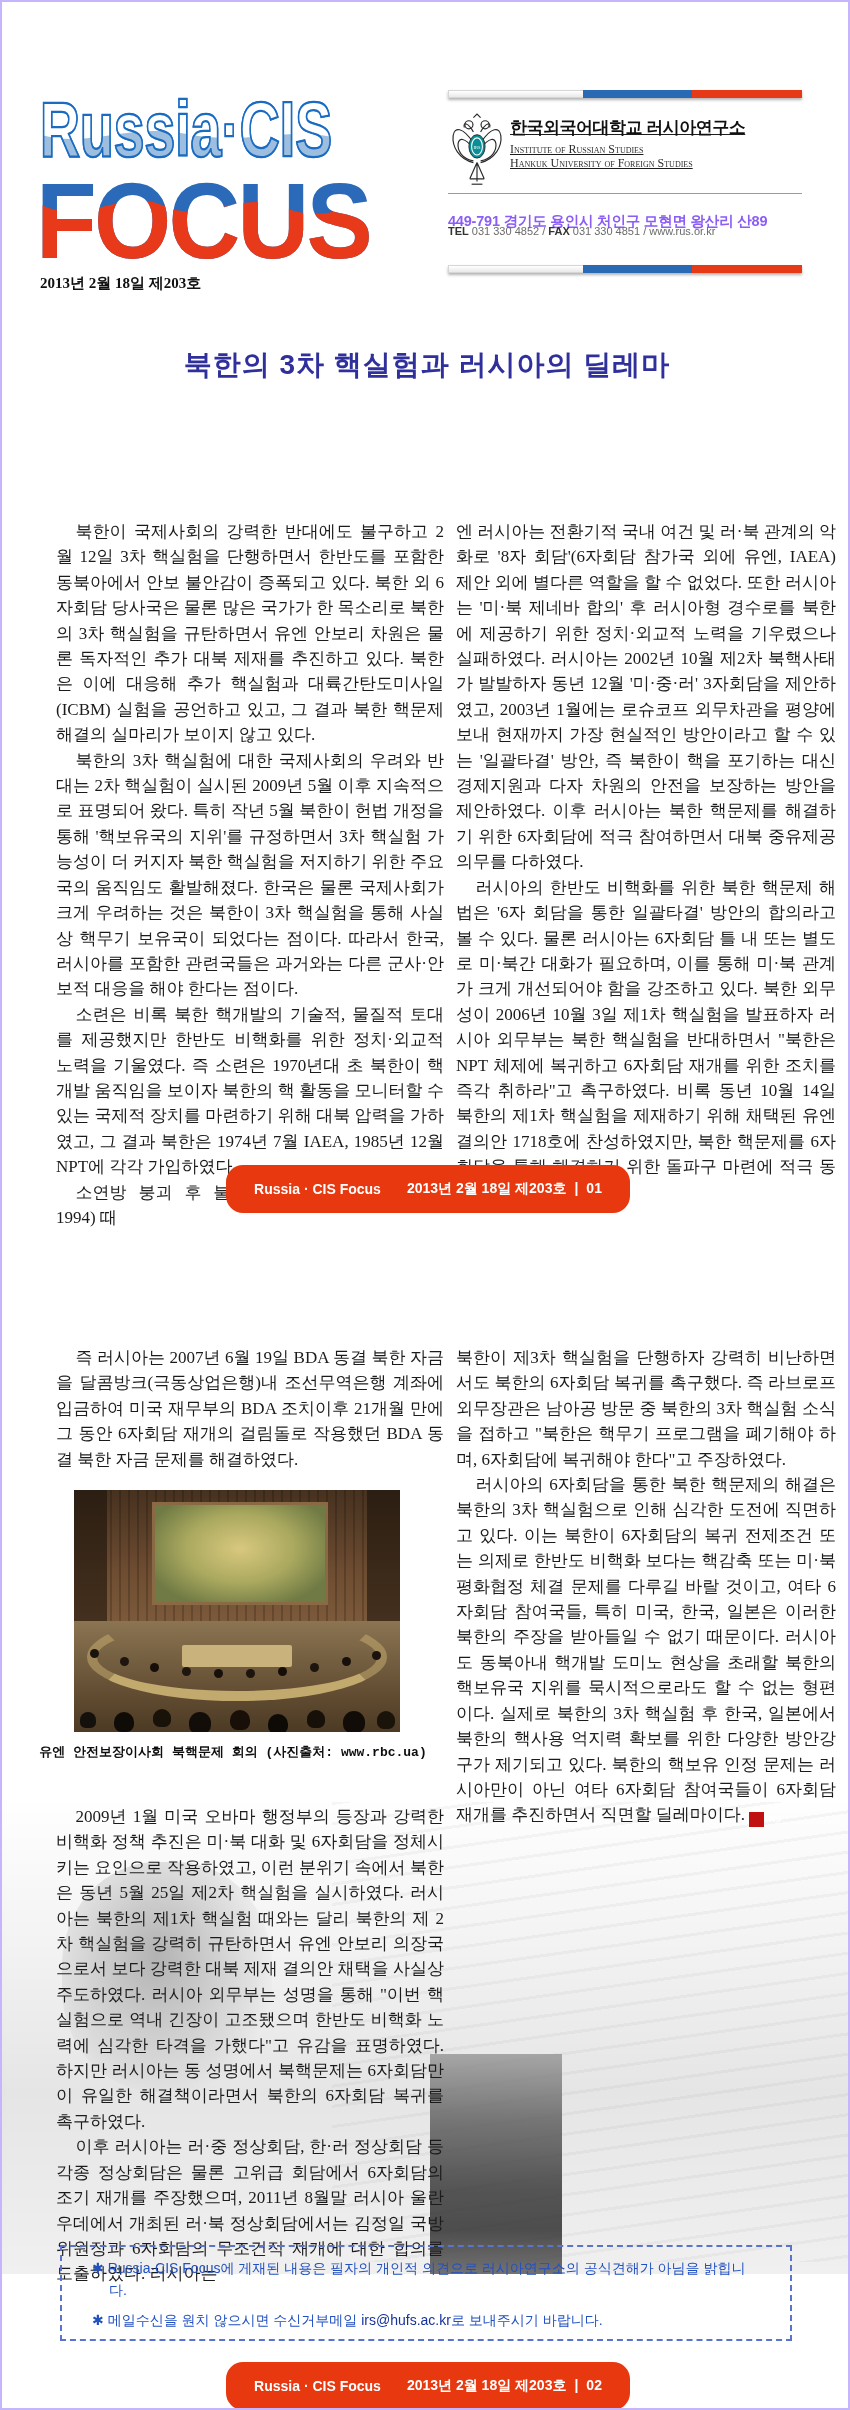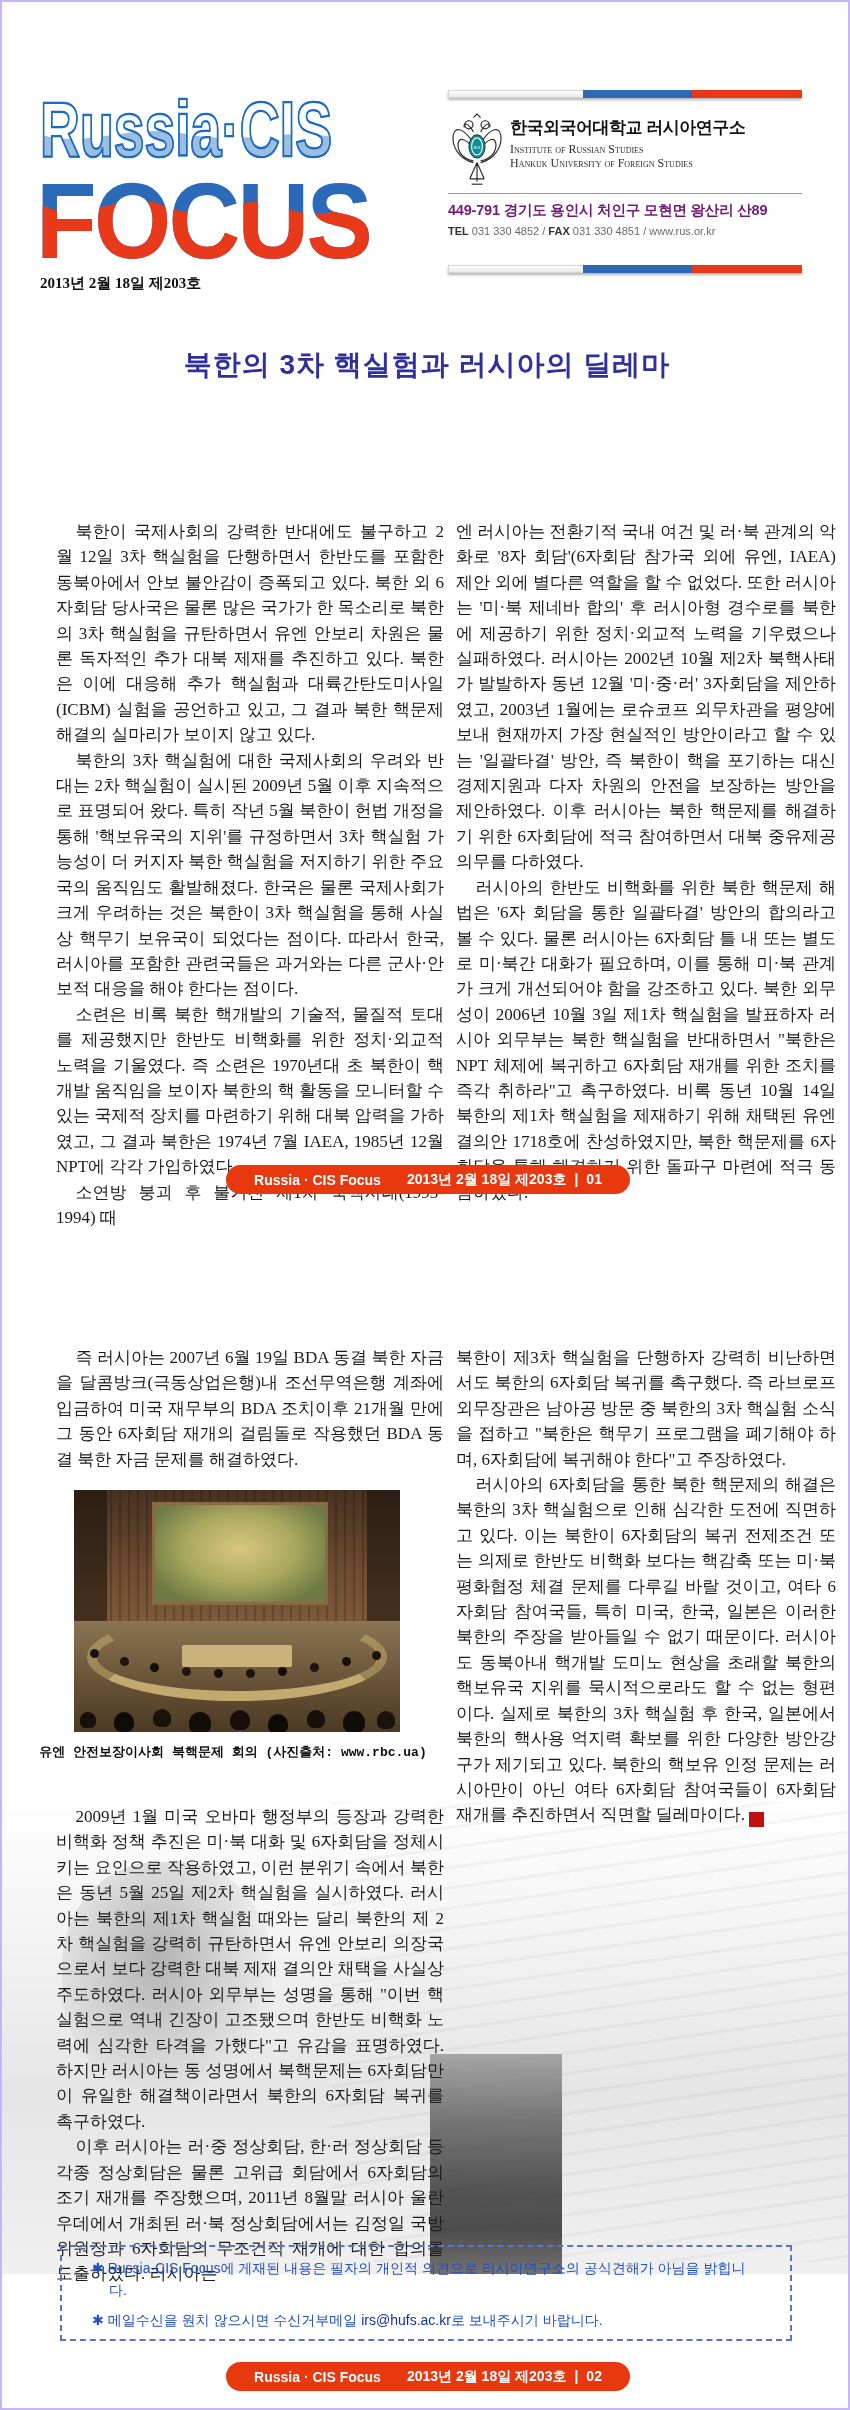--- a/index.html
+++ b/index.html
@@ -23,26 +23,26 @@
   #logo2{left:34px;top:168px;width:336px;height:94px;}
   .issue-date{position:absolute;left:38px;top:272px;font-weight:bold;font-size:15px;color:#111;}
 
   .flagbar{position:absolute;left:446px;width:354px;height:8px;display:flex;box-shadow:0 2px 3px rgba(0,0,0,.30);}
   #flagbar-top{top:88px;} #flagbar-bottom{top:263px;}
   .flagbar .w{flex:0 0 38%;background:linear-gradient(180deg,#fff,#e9e9e9);border:1px solid #d6d6d6;border-right:none;box-sizing:border-box;}
   .flagbar .b{flex:0 0 31%;background:#2a6ab5;}
   .flagbar .r{flex:1;background:#e63a17;}
 
   #emblem{position:absolute;left:448px;top:108px;width:54px;height:80px;}
-  .inst-names{position:absolute;left:508px;top:114px;width:300px;font-family:"Liberation Sans",sans-serif;}
+  .inst-names{position:absolute;left:508px;top:114px;width:300px;font-family:"Liberation Sans",sans-serif;text-decoration:underline;}
   .inst-ko{font-size:17px;font-weight:bold;color:#101010;letter-spacing:-.5px;}
   .inst-en{font-family:"Liberation Serif",serif;font-variant:small-caps;font-size:12px;line-height:13.5px;color:#2d2d2d;margin-top:4px;}
   .inst-divider{position:absolute;left:446px;top:191px;width:354px;border-top:1.5px solid #9a9a9a;}
-  .inst-address{position:absolute;left:446px;top:199px;width:360px;font-family:"Liberation Sans",sans-serif;
-    font-weight:bold;font-size:14.5px;color:#701a75;letter-spacing:-.2px;}
+  .inst-address{position:absolute;left:446px;top:210px;width:360px;font-family:"Liberation Sans",sans-serif;
+    font-weight:bold;font-size:14.5px;color:#8b5cf6;letter-spacing:-.2px;}
   .inst-contact{position:absolute;left:446px;top:223px;width:360px;font-family:"Liberation Sans",sans-serif;
     font-size:11px;color:#6a6a6a;}
   .inst-contact b{color:#333;}
 
   
   .article-title{position:absolute;left:0;top:344px;width:850px;text-align:center;
     font-family:"Liberation Sans",sans-serif;font-weight:bold;font-size:28px;color:#30309c;letter-spacing:1px;}
   .author-block{position:absolute;left:436px;top:424px;width:378px;text-align:right;
     font-family:"Liberation Sans",sans-serif;font-weight:bold;font-size:15.5px;line-height:27px;color:#141414;}
 
@@ -72,21 +72,21 @@
   .ph-heads{position:absolute;left:16px;bottom:74px;width:9px;height:9px;border-radius:50%;background:#1a130d;
     box-shadow:30px 8px 0 #1d150e,60px 14px 0 #160f09,92px 18px 0 #1e160f,124px 20px 0 #17100a,
                156px 20px 0 #1c140d,188px 18px 0 #150e08,220px 14px 0 #1d150e,252px 8px 0 #170f09,282px 2px 0 #1a120c;}
   .ph-row{position:absolute;left:6px;bottom:4px;width:16px;height:16px;border-radius:50% 50% 35% 35%;background:#14100b;
     box-shadow:36px 2px 0 2px #0f0b07,74px -2px 0 1px #191209,112px 3px 0 3px #120d08,152px 0 0 2px #170f08,
                190px 4px 0 2px #0e0a06,228px -1px 0 1px #161008,266px 2px 0 3px #110c07,298px 0 0 1px #191309;}
   .photo-caption{position:absolute;left:36px;top:1741px;width:390px;text-align:center;
     font-family:Liberation Mono, monospace;font-weight:bold;font-size:13px;color:#0d0d0d;}
 
   
-  .footer-pill{position:absolute;left:224px;width:404px;height:29px;border-radius:17px;background:#e8380f;
+  .footer-pill{position:absolute;left:224px;width:404px;height:48px;border-radius:17px;background:#e8380f;
     display:flex;align-items:center;justify-content:center;gap:26px;
     font-family:"Liberation Sans",sans-serif;font-weight:bold;font-size:14px;color:#fff;white-space:nowrap;}
   #footer1{top:1163px;} #footer2{top:2360px;}
   .footer-pill .grp{display:flex;gap:8px;}
 
   
   .disclaimer{position:absolute;left:58px;top:2243px;width:732px;height:96px;box-sizing:border-box;
     border:2px dashed #5a74cc;padding:11px 24px 0 30px;
     font-family:"Liberation Sans",sans-serif;font-weight:normal;font-size:14px;line-height:21.5px;color:#2150c0;}
   .disclaimer .note{margin:0 0 9px 0;padding-left:17px;text-indent:-17px;max-width:648px;}

